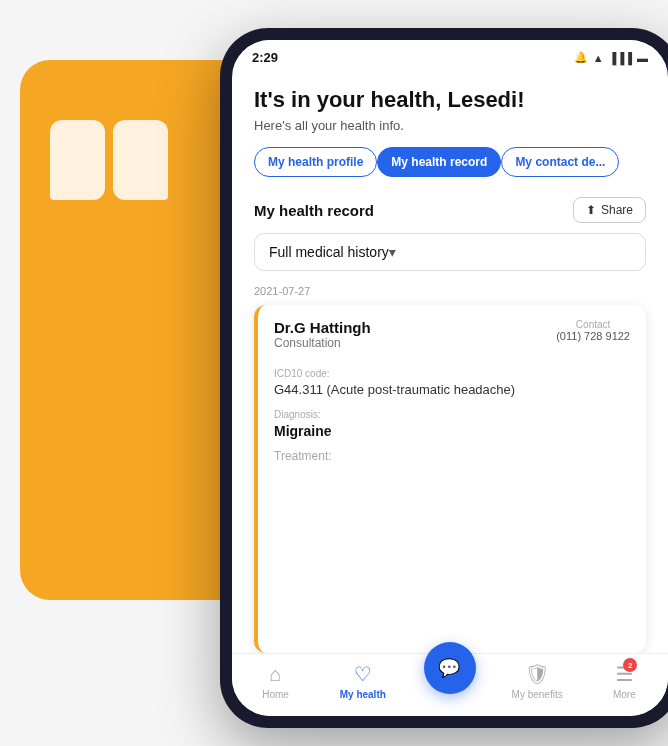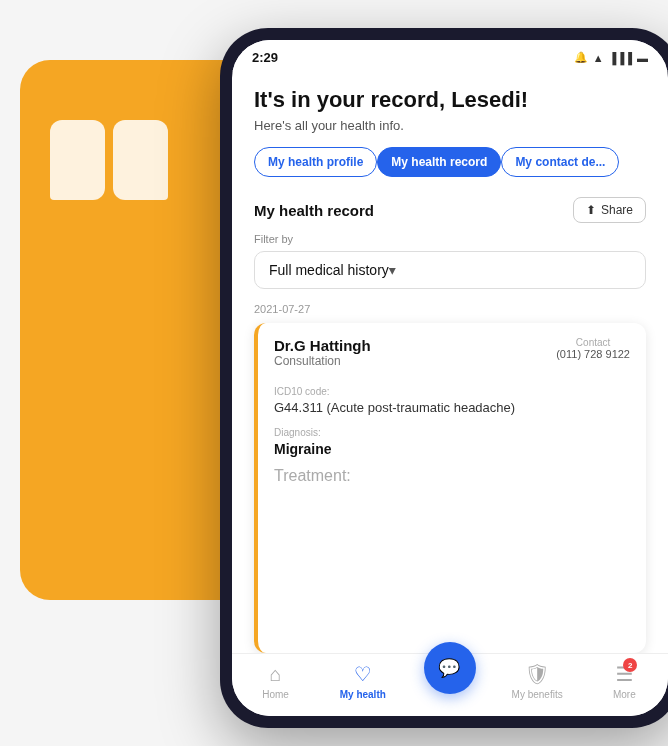--- a/index.html
+++ b/index.html
@@ -256,21 +256,21 @@
       color: #aaa;
       margin-bottom: 3px;
     }
     .diagnosis-value {
       font-size: 14px;
       font-weight: 600;
       color: #111;
       margin-bottom: 10px;
     }
     .treatment-label {
-      font-size: 16px;
+      font-size: 12px;
       color: #aaa;
     }
 
     
     .bottom-nav {
       background: #fff;
       border-top: 1px solid #eee;
       display: flex;
       justify-content: space-around;
       align-items: center;
@@ -360,38 +360,37 @@
         <div class="status-icons">
           <span class="status-icon">🔔</span>
           <span class="status-icon">▲</span>
           <span class="status-icon">▐▐▐</span>
           <span class="status-icon">▬</span>
         </div>
       </div>
 
       <div class="app-content">
 
-        <div class="app-title">It's in your record, Lesedi!</div>
+        <div class="app-title">It's in your health, Lesedi!</div>
         <div class="app-subtitle">Here's all your health info.</div>
 
         <div class="tab-row">
           <button class="tab-btn inactive">My health profile</button>
           <button class="tab-btn active">My health record</button>
           <button class="tab-btn inactive">My contact de...</button>
         </div>
 
         <div class="section-header">
           <span class="section-title">My health record</span>
           <button class="share-btn">
             <span>⬆</span>
             <span>Share</span>
           </button>
         </div>
 
-        <div class="filter-label">Filter by</div>
         <div class="filter-dropdown">
           <span class="filter-text">Full medical history</span>
           <span class="chevron">▾</span>
         </div>
 
         <div class="date-label">2021-07-27</div>
 
         <div class="record-card">
           <div class="card-header">
             <div>

